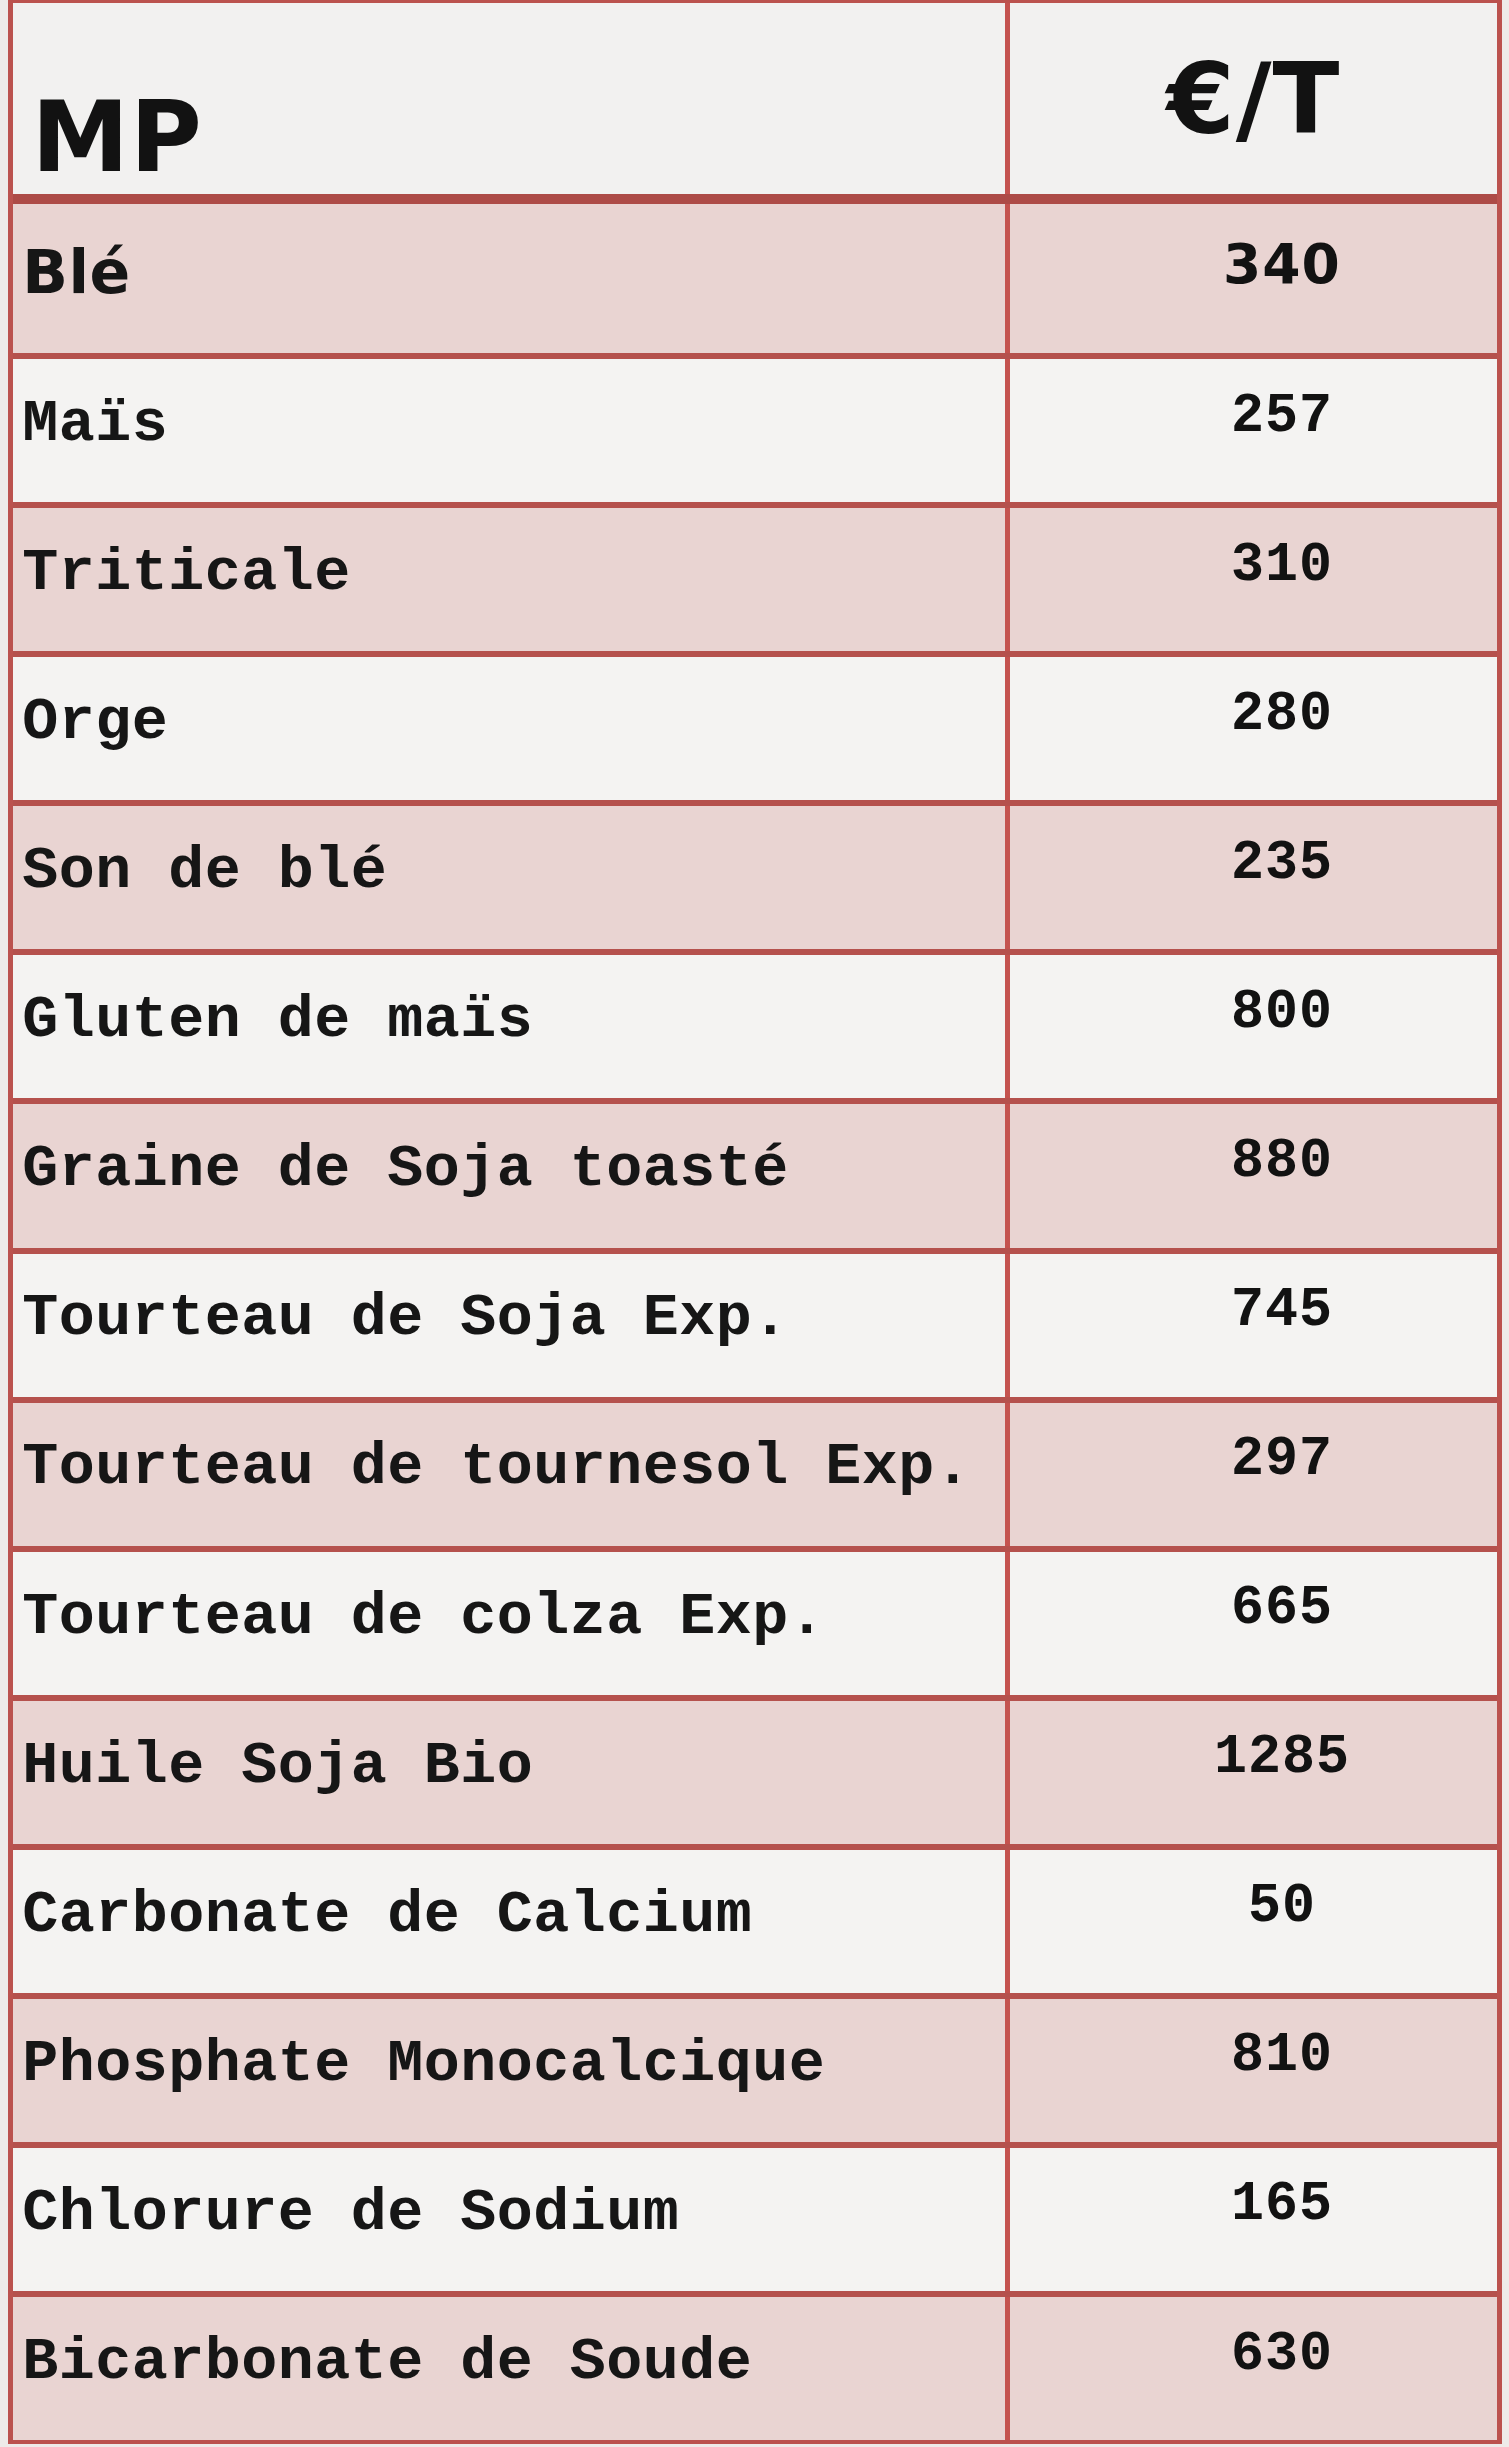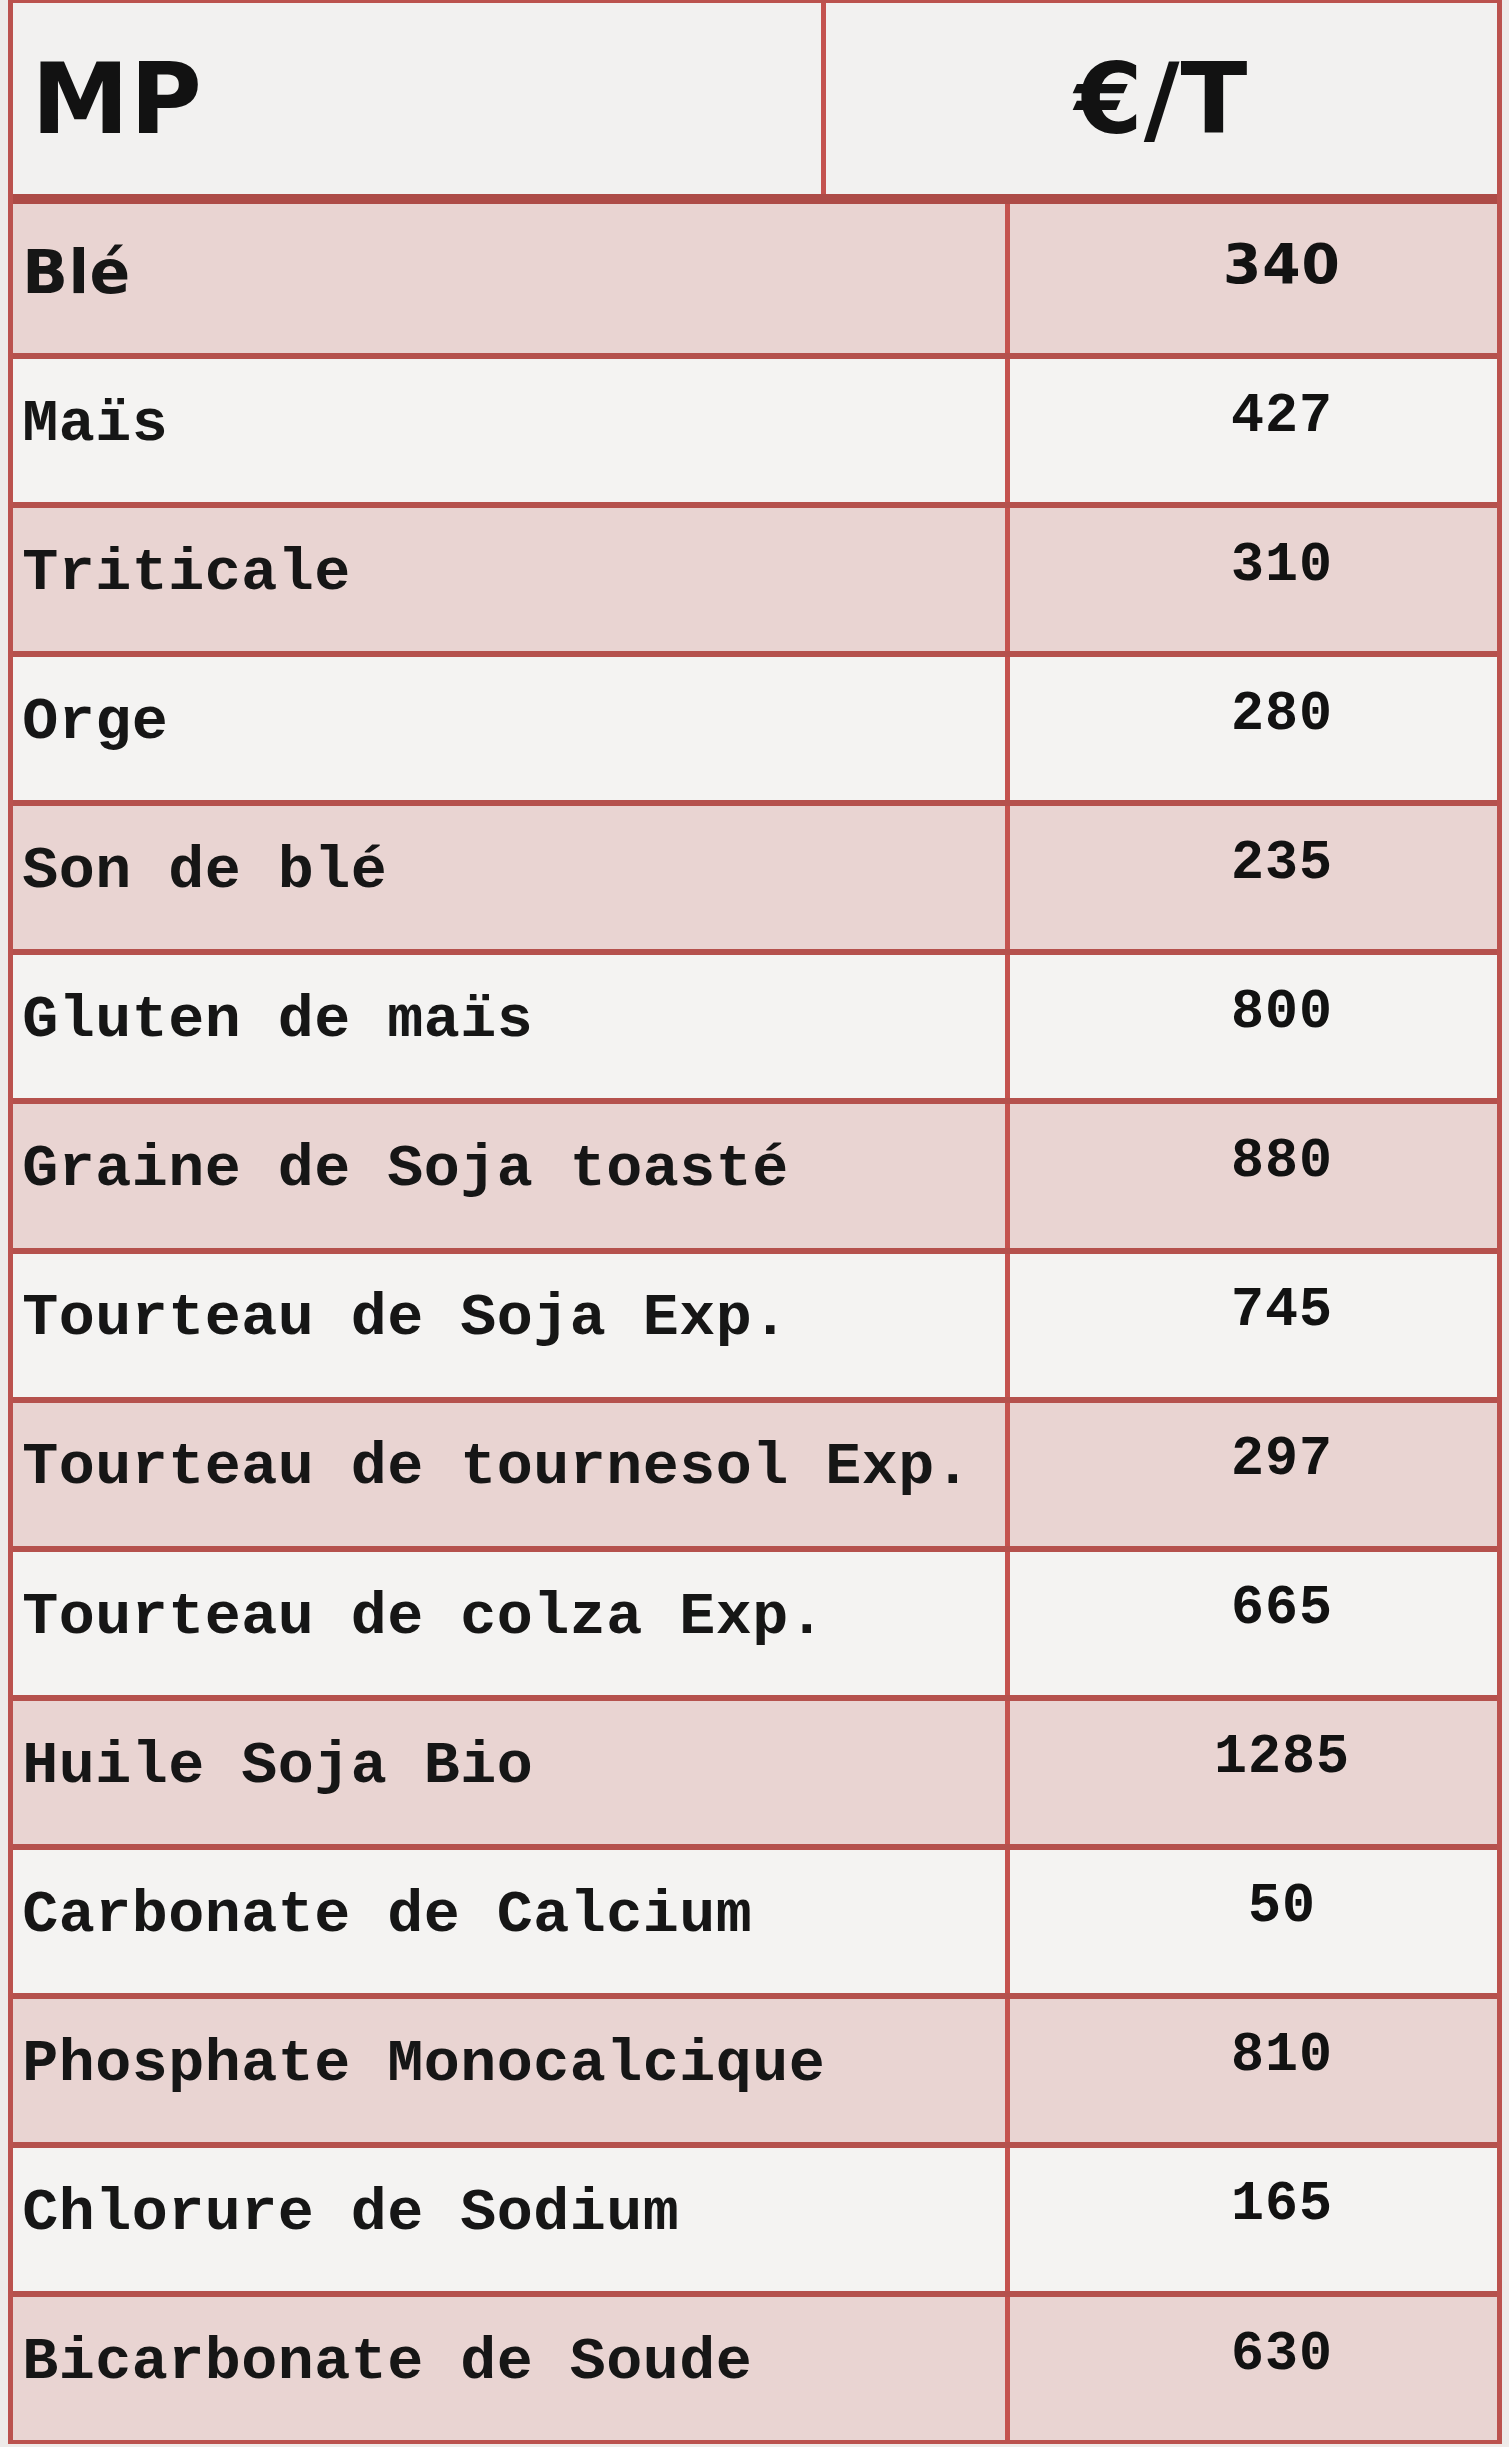--- a/index.html
+++ b/index.html
@@ -32,25 +32,25 @@
   }
   
   .thead {
     height: 191px;
     flex: 0 0 auto;
     display: flex;
     background: #f2f1f0;
     border-bottom: 10.5px solid #ad4b47;
   }
   .th-left {
-    width: 813px;
+    width: 997px;
     flex: 0 0 auto;
     border-right: 5.7px solid #c4534f;
     display: flex;
-    align-items: center;
+    align-items: flex-end;
     padding-left: 19px;
     box-sizing: border-box;
   }
   .th-right {
     flex: 1 1 auto;
     display: flex;
     align-items: center;
     justify-content: center;
   }
   .header-text {
@@ -120,21 +120,21 @@
       </div>
     </div>
 
     <div class="tbody">
       <div class="row">
         <div class="cell-label">Blé</div>
         <div class="cell-value">340</div>
       </div>
       <div class="row">
         <div class="cell-label">Maïs</div>
-        <div class="cell-value">427</div>
+        <div class="cell-value">257</div>
       </div>
       <div class="row">
         <div class="cell-label">Triticale</div>
         <div class="cell-value">310</div>
       </div>
       <div class="row">
         <div class="cell-label">Orge</div>
         <div class="cell-value">280</div>
       </div>
       <div class="row">

